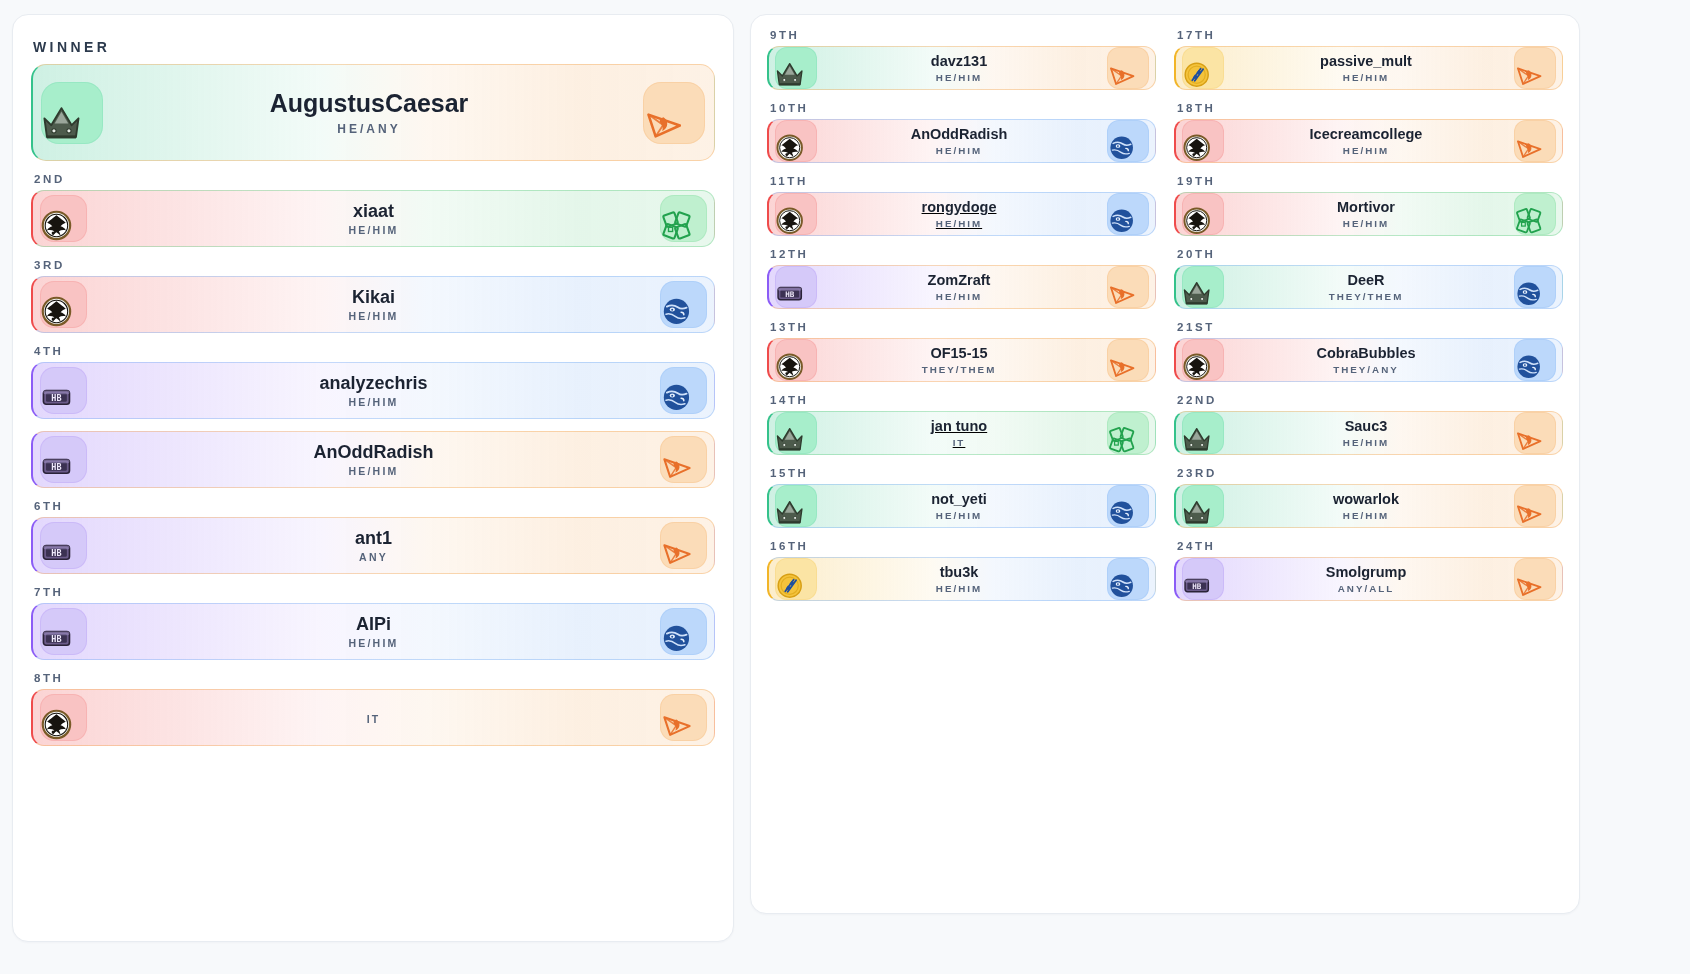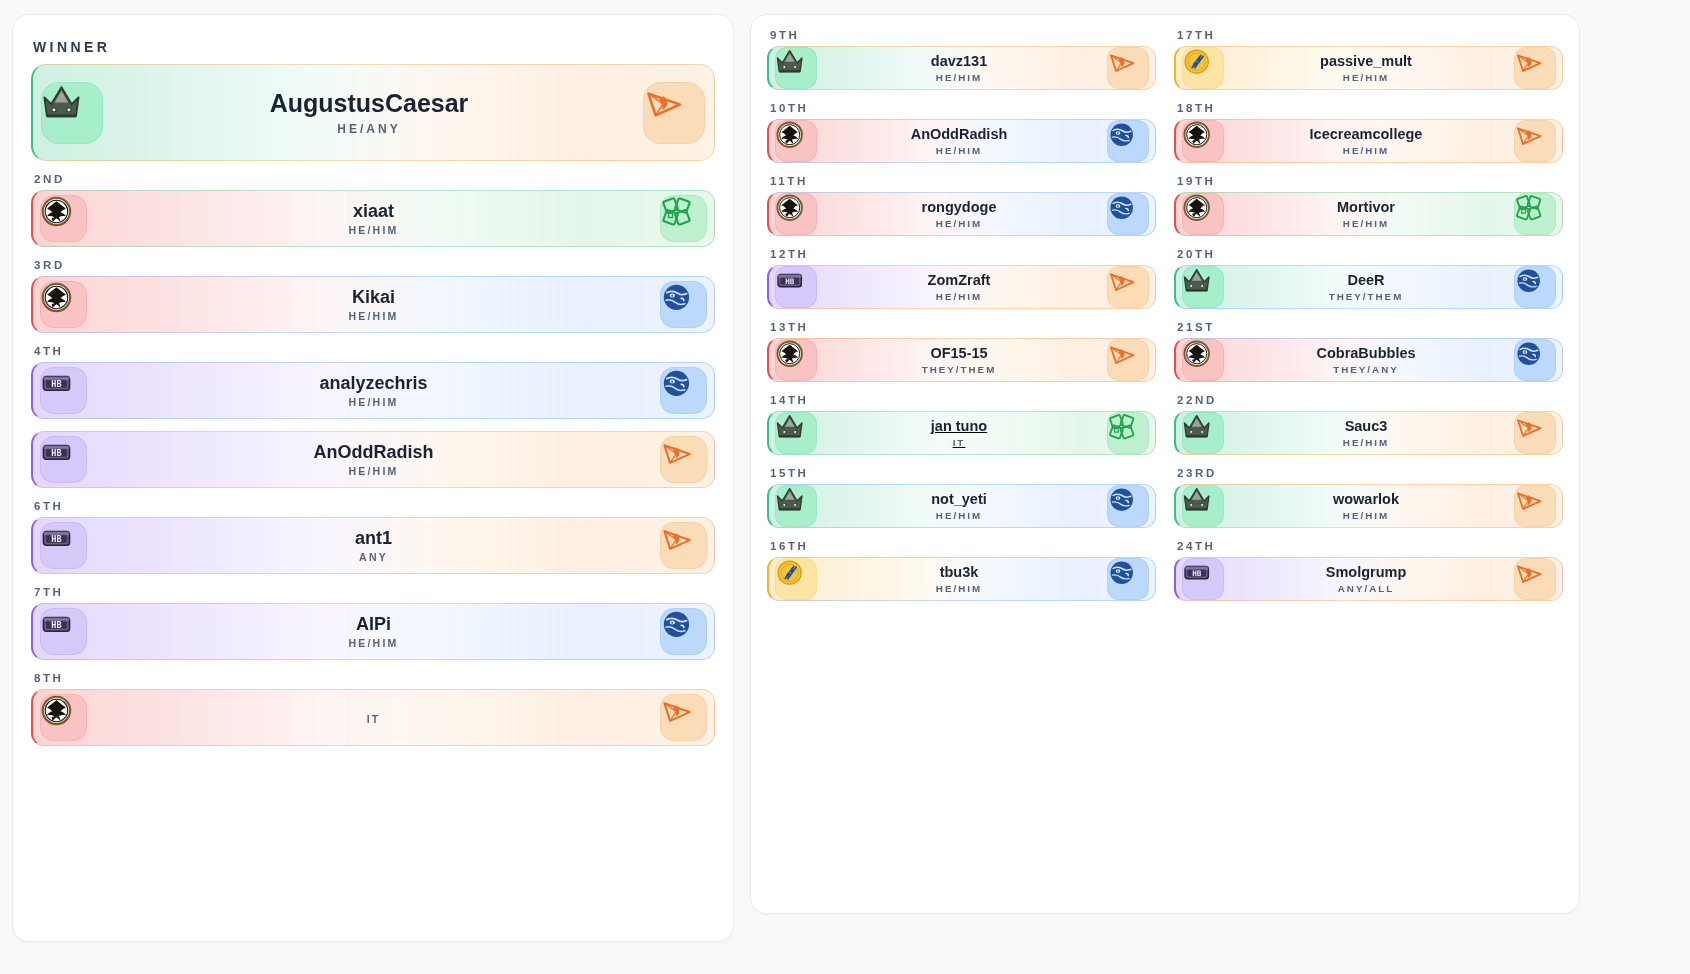--- a/index.html
+++ b/index.html
@@ -68,21 +68,21 @@
   .row.big { height: 97px; border-radius: 15px; }
   .row.std { height: 57px; }
   .row.cmp { height: 44px; border-radius: 12px; }
 
   .badge {
     width: 47px; height: 47px;
     border-radius: 14px;
     flex: 0 0 auto;
     margin-left: 7px;
     display: flex;
-    align-items: flex-start;
+    align-items: flex-end;
     justify-content: center;
     position: relative;
     z-index: 2;
   }
   .row.big .badge { width: 62px; height: 62px; border-radius: 18px; margin-left: 8px; }
   .row.cmp .badge { width: 42px; height: 42px; border-radius: 12px; margin-left: 6px; }
 
   .badge.right { margin-left: 0; margin-right: 7px; }
   .row.big .badge.right { margin-right: 9px; }
   .row.cmp .badge.right { margin-right: 6px; }
@@ -422,21 +422,21 @@
        <path d="M5 8.5 C8 7 11 7.6 13 9 C15 10.4 17.6 10 19.4 9.2" fill="none" stroke="#cfe1fa" stroke-width="1.3" stroke-linecap="round"></path>
        <path d="M4.4 14 C7 13.2 9.6 14.4 11.4 15.8 C13 17 15.6 17.4 18.2 16.6" fill="none" stroke="#cfe1fa" stroke-width="1.1" stroke-linecap="round"></path>
        <ellipse cx="9" cy="10.6" rx="1.9" ry="1.5" fill="#e8f1fd"></ellipse>
        <circle cx="8.9" cy="10.7" r=".75" fill="#21519c"></circle>
        <path d="M15.4 12.6 C16.6 12.6 17.4 13.4 17.4 14.4" fill="none" stroke="#e8f1fd" stroke-width="1.1" stroke-linecap="round"></path>
      </svg>
             </span>
           </div>
   </div>
         <div class="rank-label">11TH</div>
-  <div class="row cmp row-left-edge" style="background:linear-gradient(90deg, #ef4b4b3d 0%, #ef4b4b26 22%, #ef4b4b10 42%, #5b9bf012 58%, #5b9bf024 80%, #5b9bf01f 100%);border-color:#5b9bf055;border-left-color:#ef4b4b;">
+  <div class="row cmp row-left-edge" style="background:linear-gradient(90deg, #ef4b4b3d 0%, #ef4b4b26 22%, #ef4b4b10 42%, #5b9bf012 58%, #5b9bf024 80%, #5b9bf01f 100%);border-color:#5b9bf055;border-left-color:#ef4b4b;text-decoration:underline;">
     <div class="badge left" style="background:#f9c3c3;box-shadow:inset 0 0 0 1px #ef4b4b22;">
             <span>
      <svg class="glyph" viewBox="0 0 24 24" aria-hidden="true">
        <circle cx="12" cy="12" r="10" fill="#f2f4f0" stroke="#7a5a28" stroke-width="1.6"></circle>
        <circle cx="12" cy="12" r="8.2" fill="#ffffff" stroke="#17140f" stroke-width=".8"></circle>
        <path d="M12 4.6 C9 7 7 8.5 5.2 10 C7 10.6 8 11.4 9 12.6 C7.4 13 6 14 5 15.6
                 C7.2 15.2 9 15.4 10.4 16.2 C9.6 17.4 9.2 18.4 9 19.6
                 C10.4 18.2 11.4 17.4 12 17 C12.8 17.6 14 18.6 15 19.6
                 C14.8 18.2 14.4 17.2 13.8 16.2 C15.2 15.4 17 15.2 19 15.6
                 C18 14 16.6 13 15 12.6 C16 11.4 17 10.6 18.8 10 C17 8.5 15 7 12 4.6 Z" fill="#17140f"></path>

